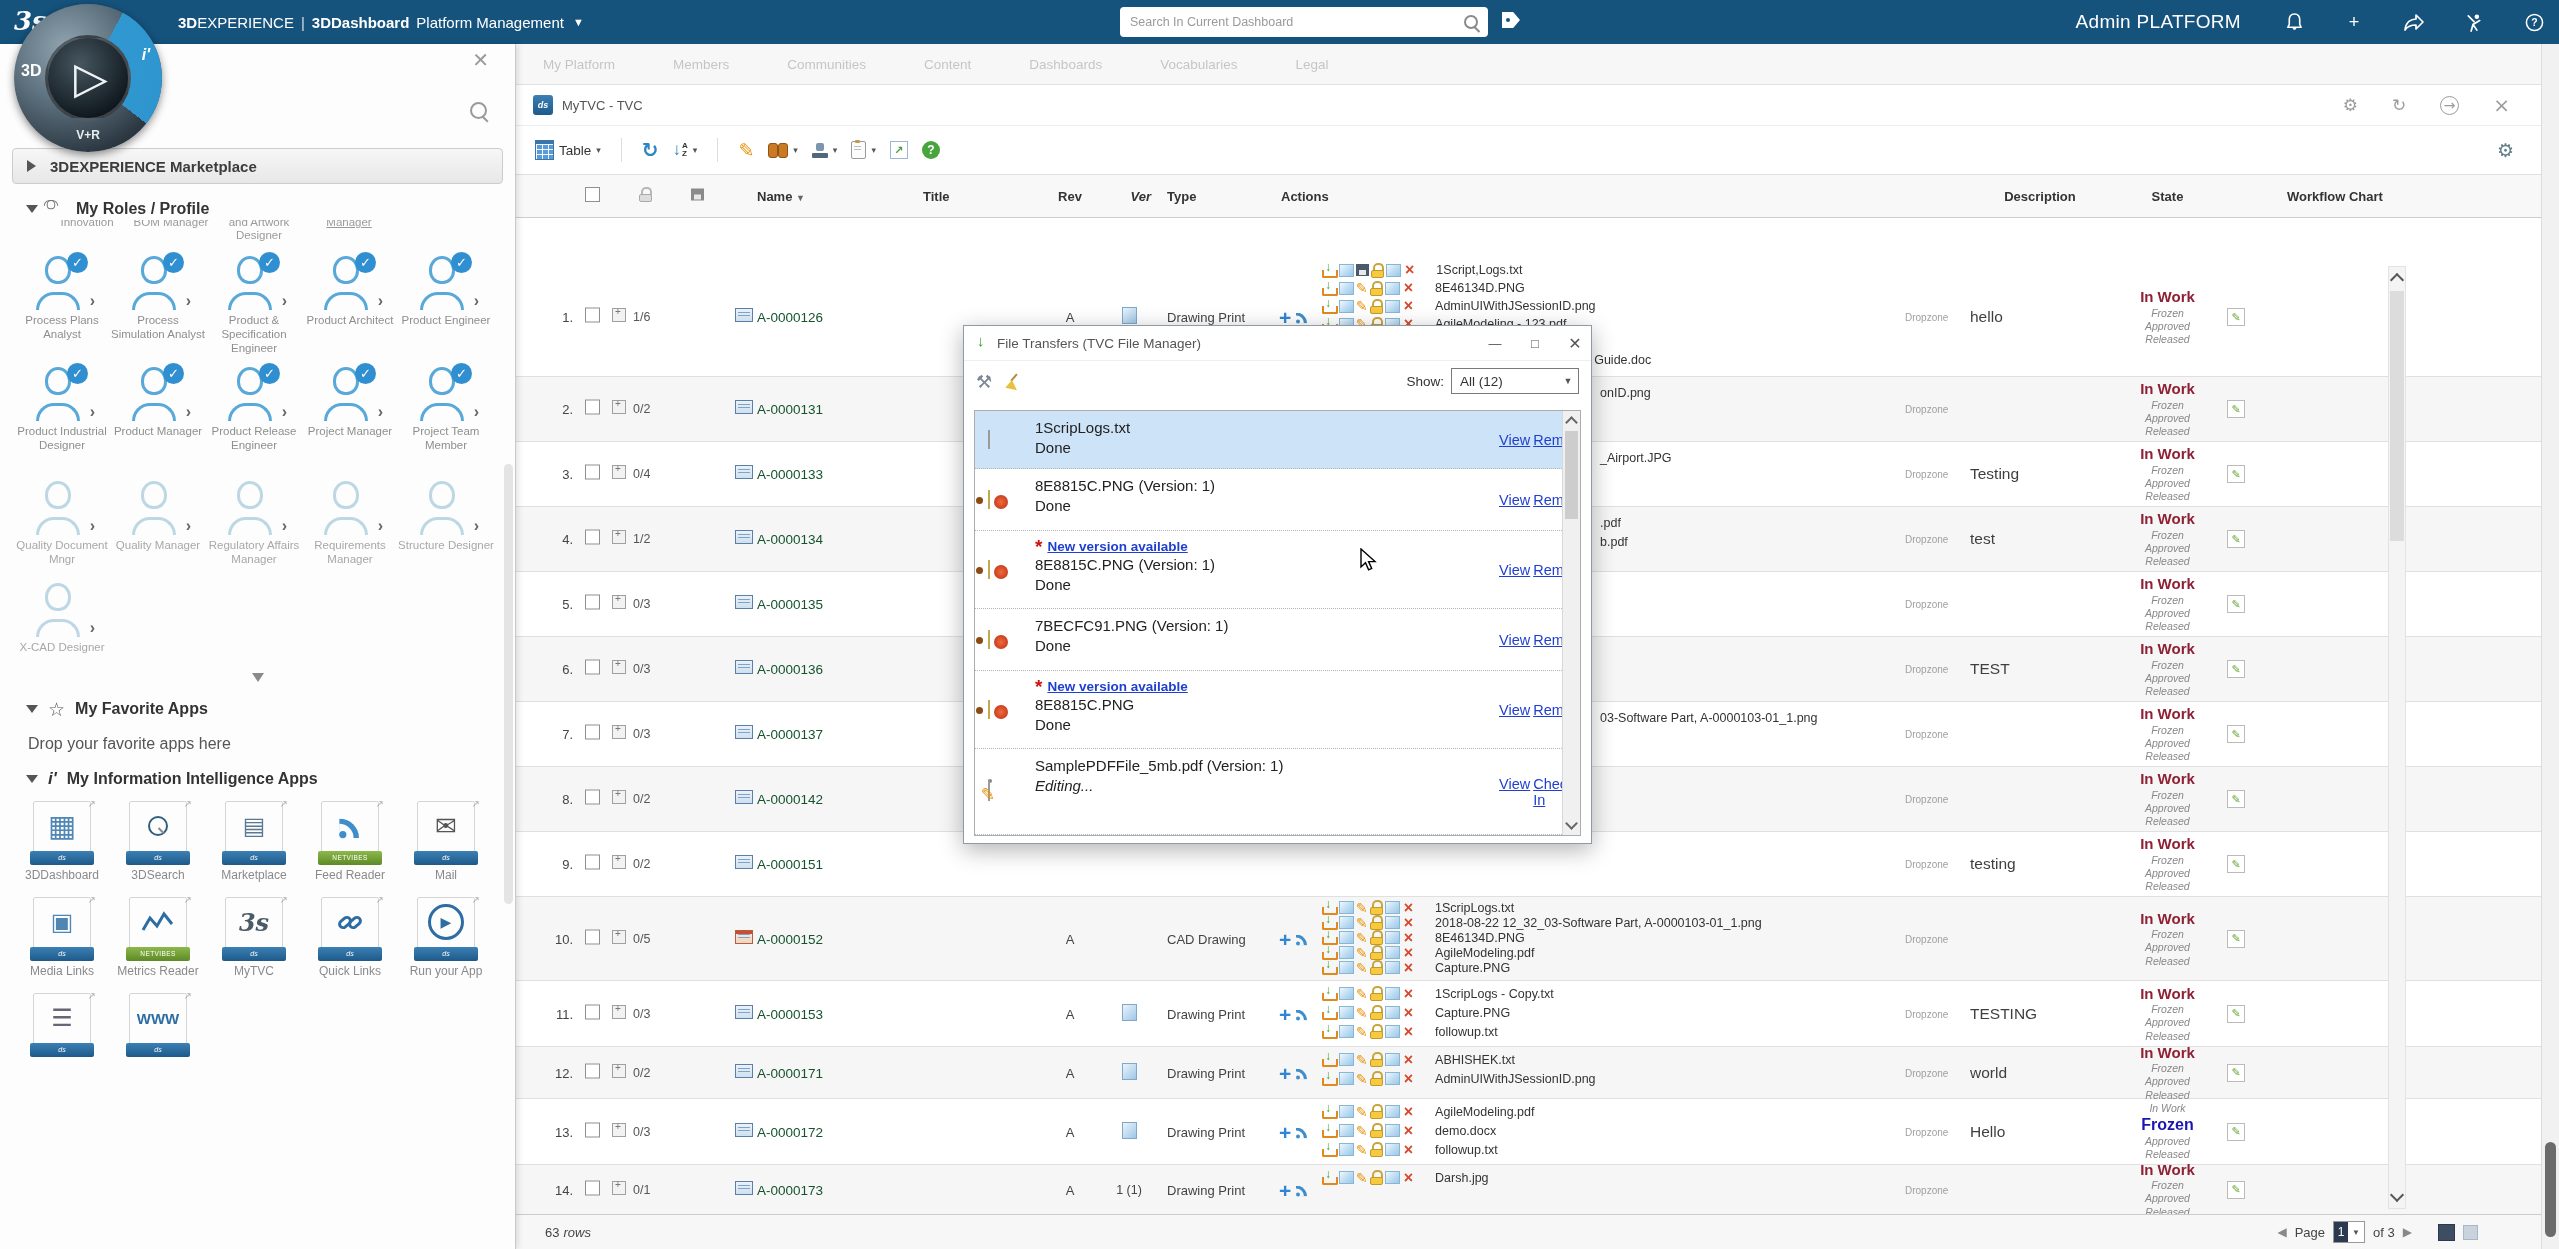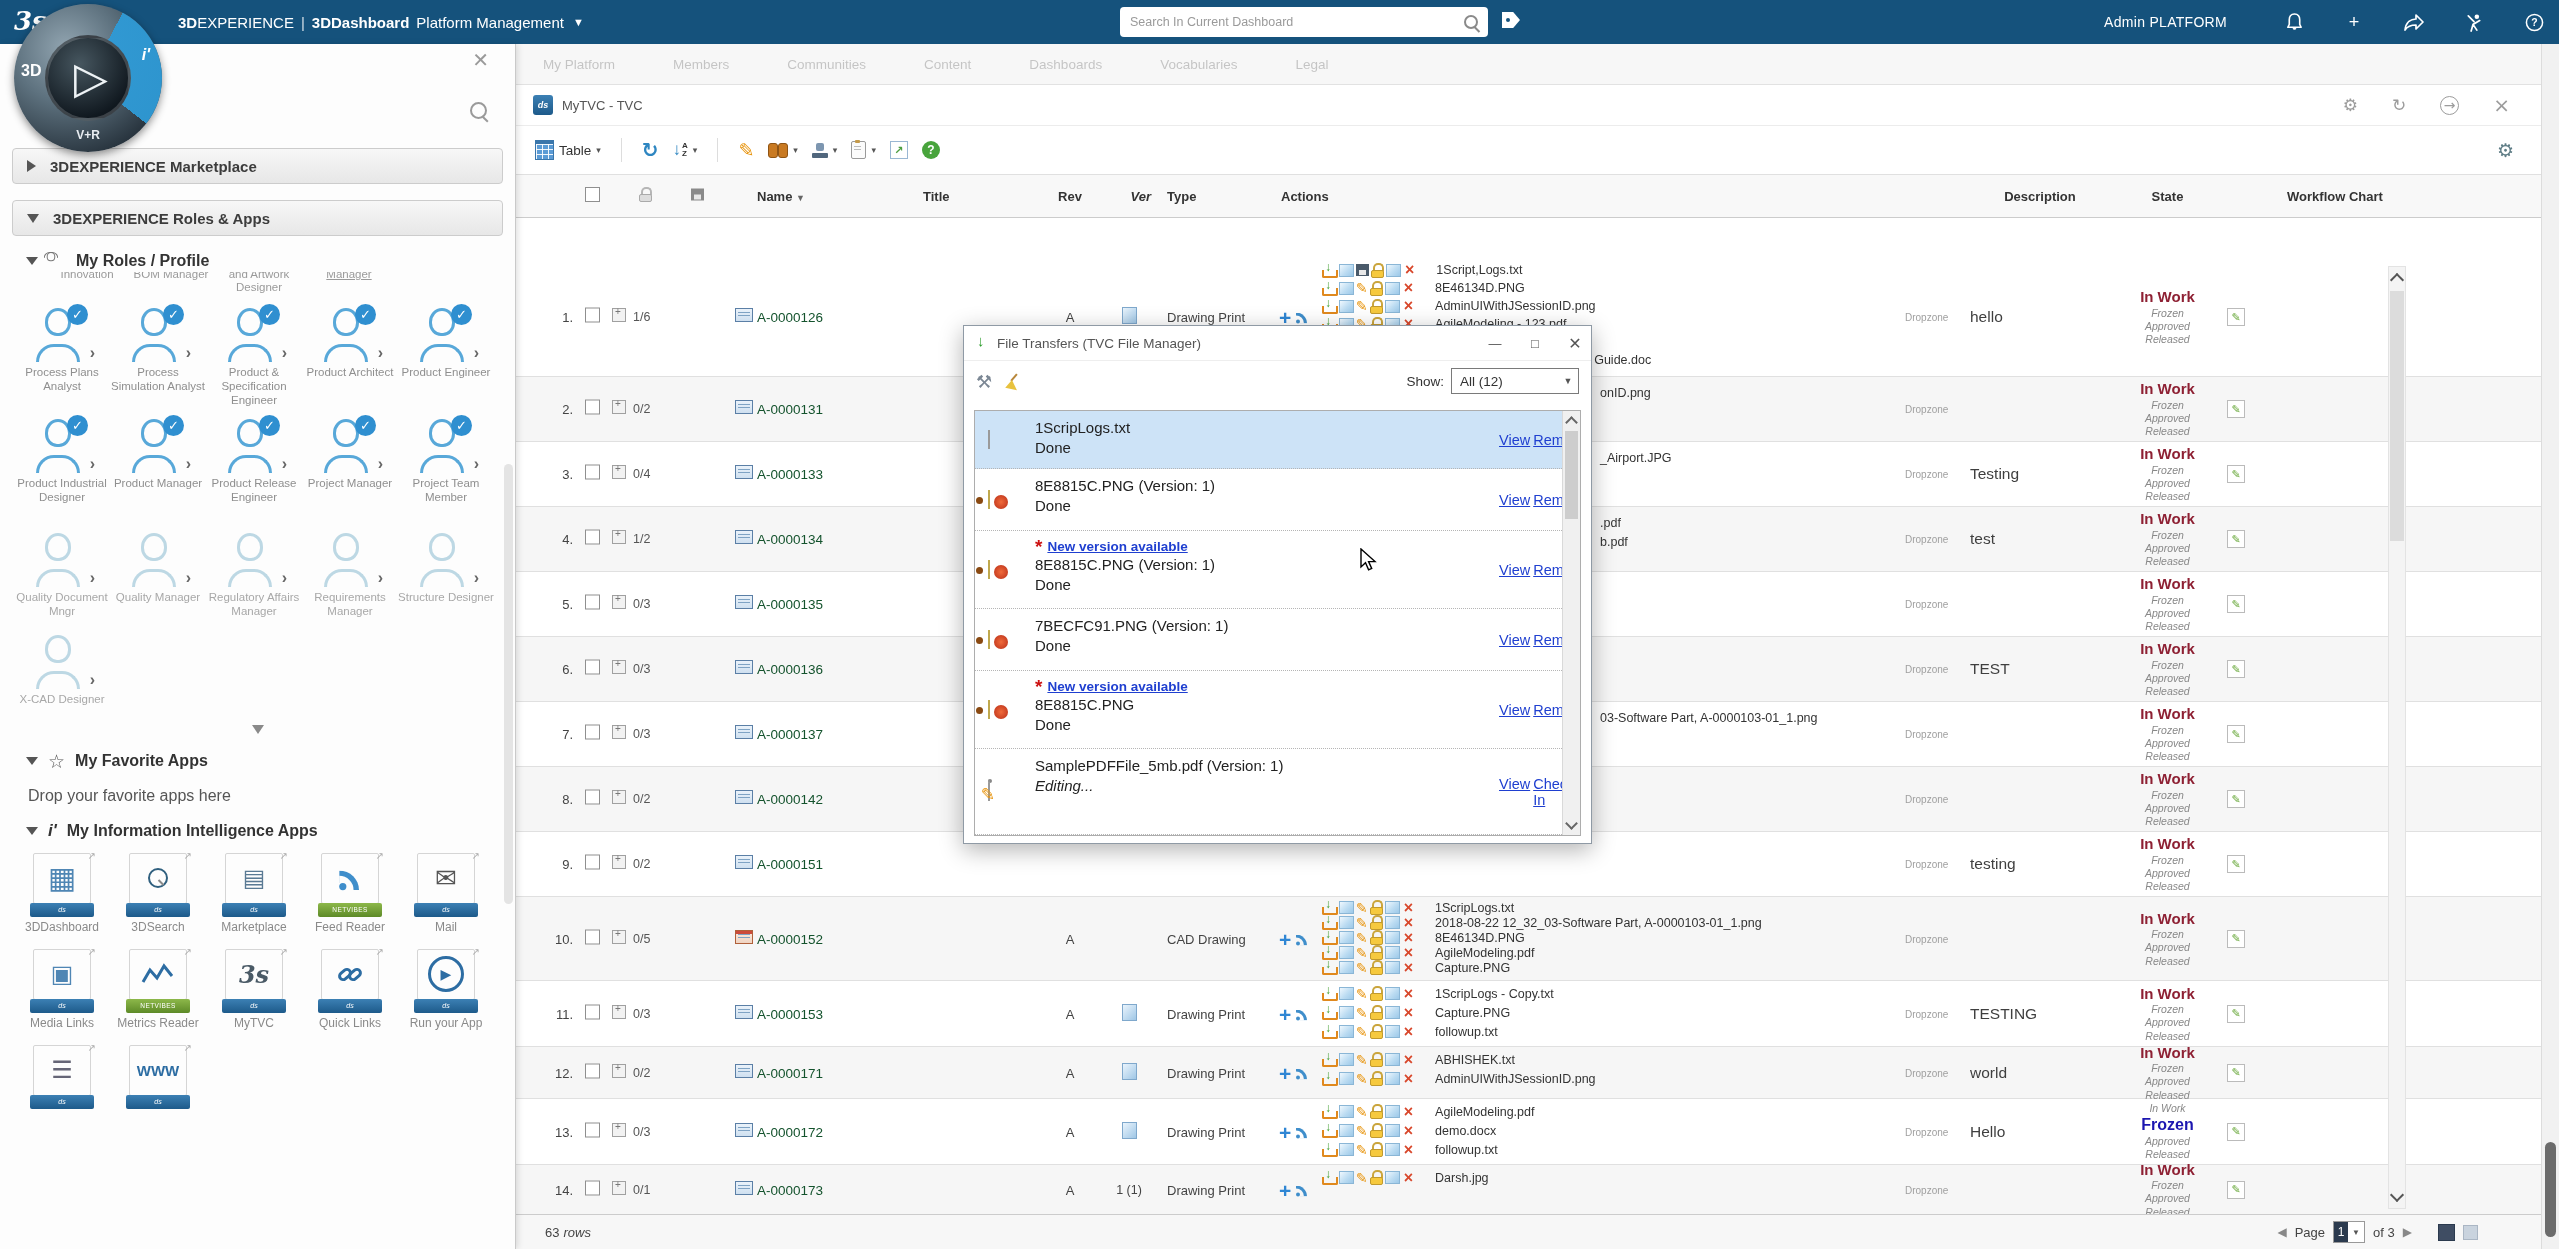--- a/index.html
+++ b/index.html
@@ -12,21 +12,21 @@
   .brand .b{font-weight:bold;}
   .brand .sep{opacity:.8;}
   .brand .chev{font-size:11px;margin-left:2px;}
   .tb-search{position:absolute;left:1120px;top:7px;width:368px;height:30px;background:#fff;border-radius:4px;display:flex;align-items:center;padding:0 10px;box-sizing:border-box;}
   .tb-search .ph{color:#9a9a9a;font-size:12.5px;flex:1;}
   .mag{width:10px;height:10px;border:2px solid #8a8a8a;border-radius:50%;position:relative;display:inline-block;}
   .mag::after{content:"";position:absolute;width:2px;height:7px;background:#8a8a8a;left:10px;top:9px;transform:rotate(-45deg);}
   .tb-tag{position:absolute;left:1502px;top:12px;width:18px;height:16px;background:#fff;clip-path:polygon(0 0,62% 0,100% 50%,62% 100%,0 100%);}
   .tb-tag::after{content:"";position:absolute;left:4px;top:6px;width:4px;height:4px;border-radius:50%;background:#15527c;}
   .tb-right{position:absolute;right:14px;top:0;height:44px;display:flex;align-items:center;gap:38px;color:#fff;}
-  .tb-user{font-size:14px;letter-spacing:.3px;margin-right:18px;}
+  .tb-user{font-size:19px;letter-spacing:.3px;margin-right:4px;}
   .tb-ic{width:22px;height:22px;display:flex;align-items:center;justify-content:center;color:#fff;font-size:18px;}
   
   .sidebar{position:absolute;left:0;top:44px;width:515px;height:1205px;background:#fdfdfd;border-right:1px solid #c9c9c9;box-shadow:2px 0 6px rgba(0,0,0,.12);z-index:20;overflow:hidden;}
   .sb-close{position:absolute;right:26px;top:6px;font-size:20px;color:#9a9a9a;line-height:1;}
   .sb-search{position:absolute;right:28px;top:58px;}
   .sb-search .mag{width:13px;height:13px;border-color:#9a9a9a;}
   .sb-search .mag::after{background:#9a9a9a;left:12px;top:11px;height:8px;}
   .sb-bar{margin:8px 12px 0 12px;height:34px;border:1px solid #ccc;border-radius:4px;background:linear-gradient(#f7f7f7,#e7e7e7);display:flex;align-items:center;padding:0 14px;gap:14px;font-size:15px;font-weight:bold;color:#3c3c3c;}
   .tri-r{width:0;height:0;border-left:9px solid #555;border-top:6px solid transparent;border-bottom:6px solid transparent;}
   .tri-d{width:0;height:0;border-top:9px solid #555;border-left:6px solid transparent;border-right:6px solid transparent;}
@@ -254,24 +254,20 @@
 </div>
 
 <div class="sidebar">
   <span class="sb-close">✕</span>
   <span class="sb-search"><span class="mag"></span></span>
   <div style="height:96px;"></div>
   <div class="sb-bar">
     <span class="tri-r"></span>
     <span>3DEXPERIENCE Marketplace</span>
   </div>
-  <div class="sb-bar" style="margin-top:16px;">
-    <span class="tri-d"></span>
-    <span>3DEXPERIENCE Roles &amp; Apps</span>
-  </div>
   <div class="sb-subhead">
     <span class="tri-d" style="border-top-width:8px;"></span>
     <span class="iconwrap" style="position:relative;width:18px;height:18px;display:inline-block;">
       <span class="person" style="--pc:#777;width:18px;height:18px;transform:scale(.33);transform-origin:top left;"></span>
     </span>
     <span>My Roles / Profile</span>
   </div>
   <div class="sb-clipped" id="sb-clipped">
       <span style="left: 28px;">Innovation</span>
       <span style="left: 112px;">BOM Manager</span>

